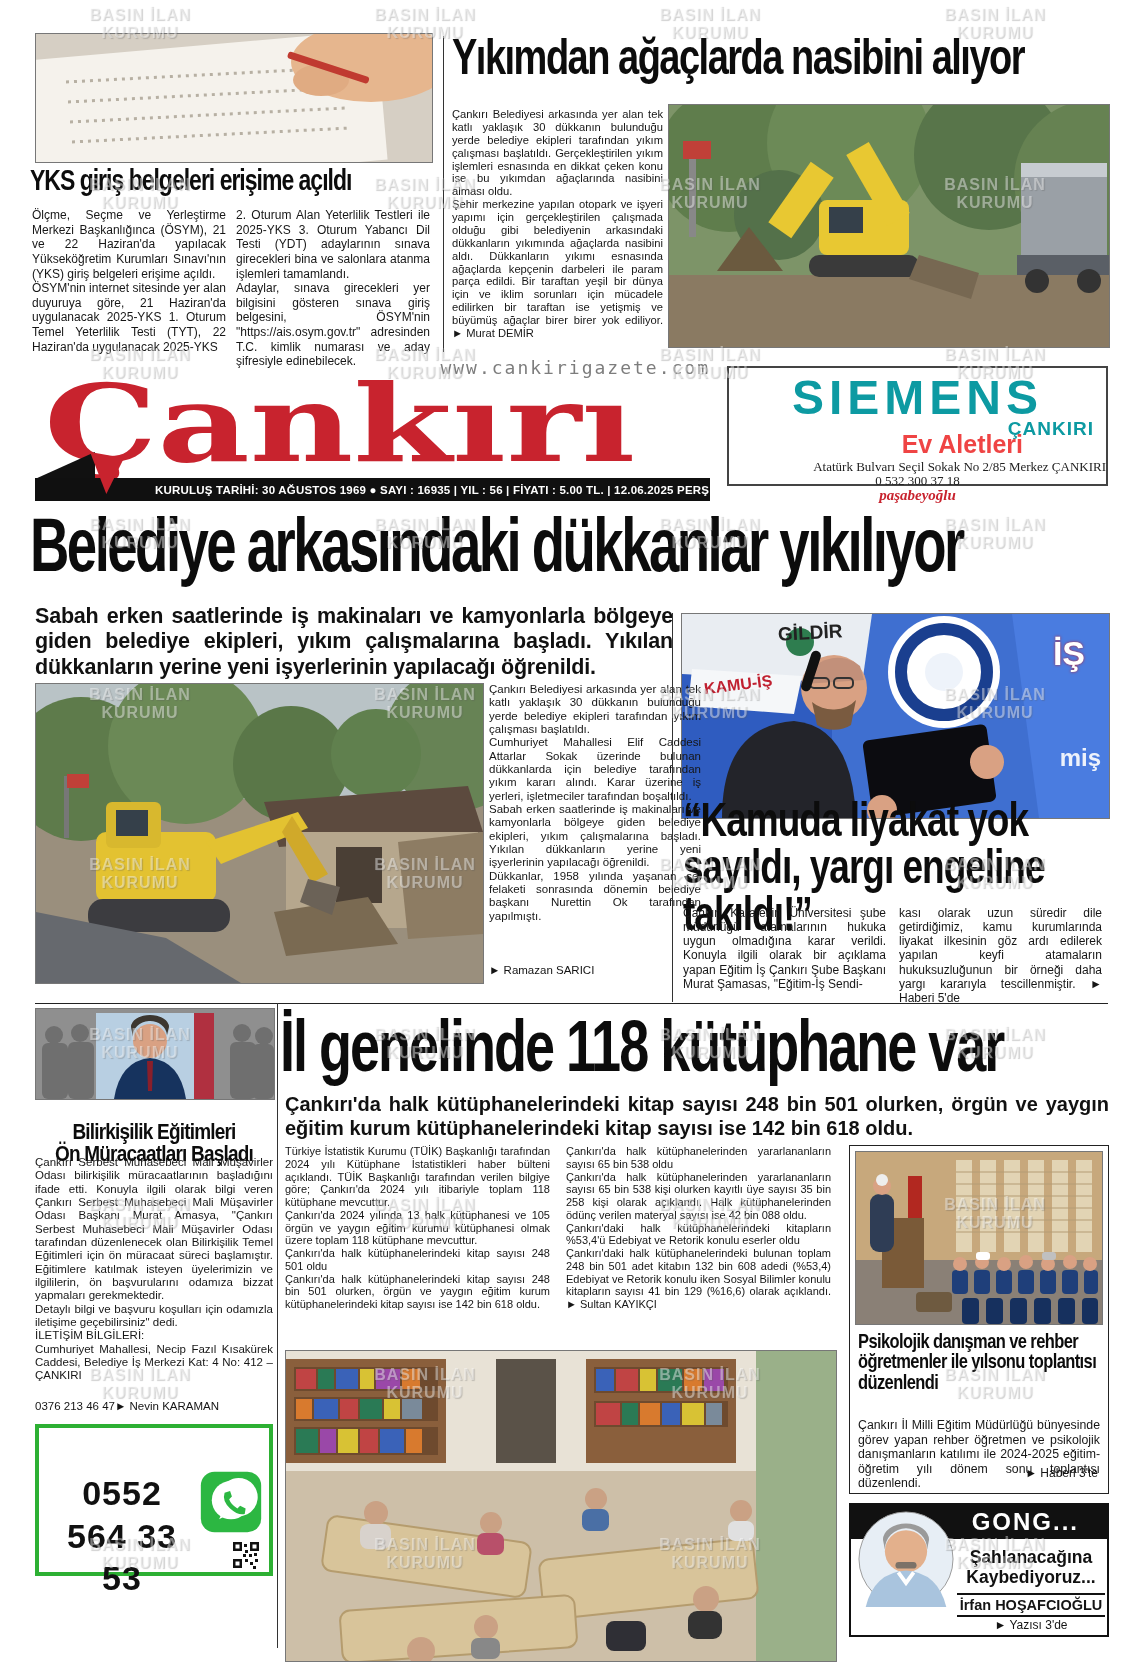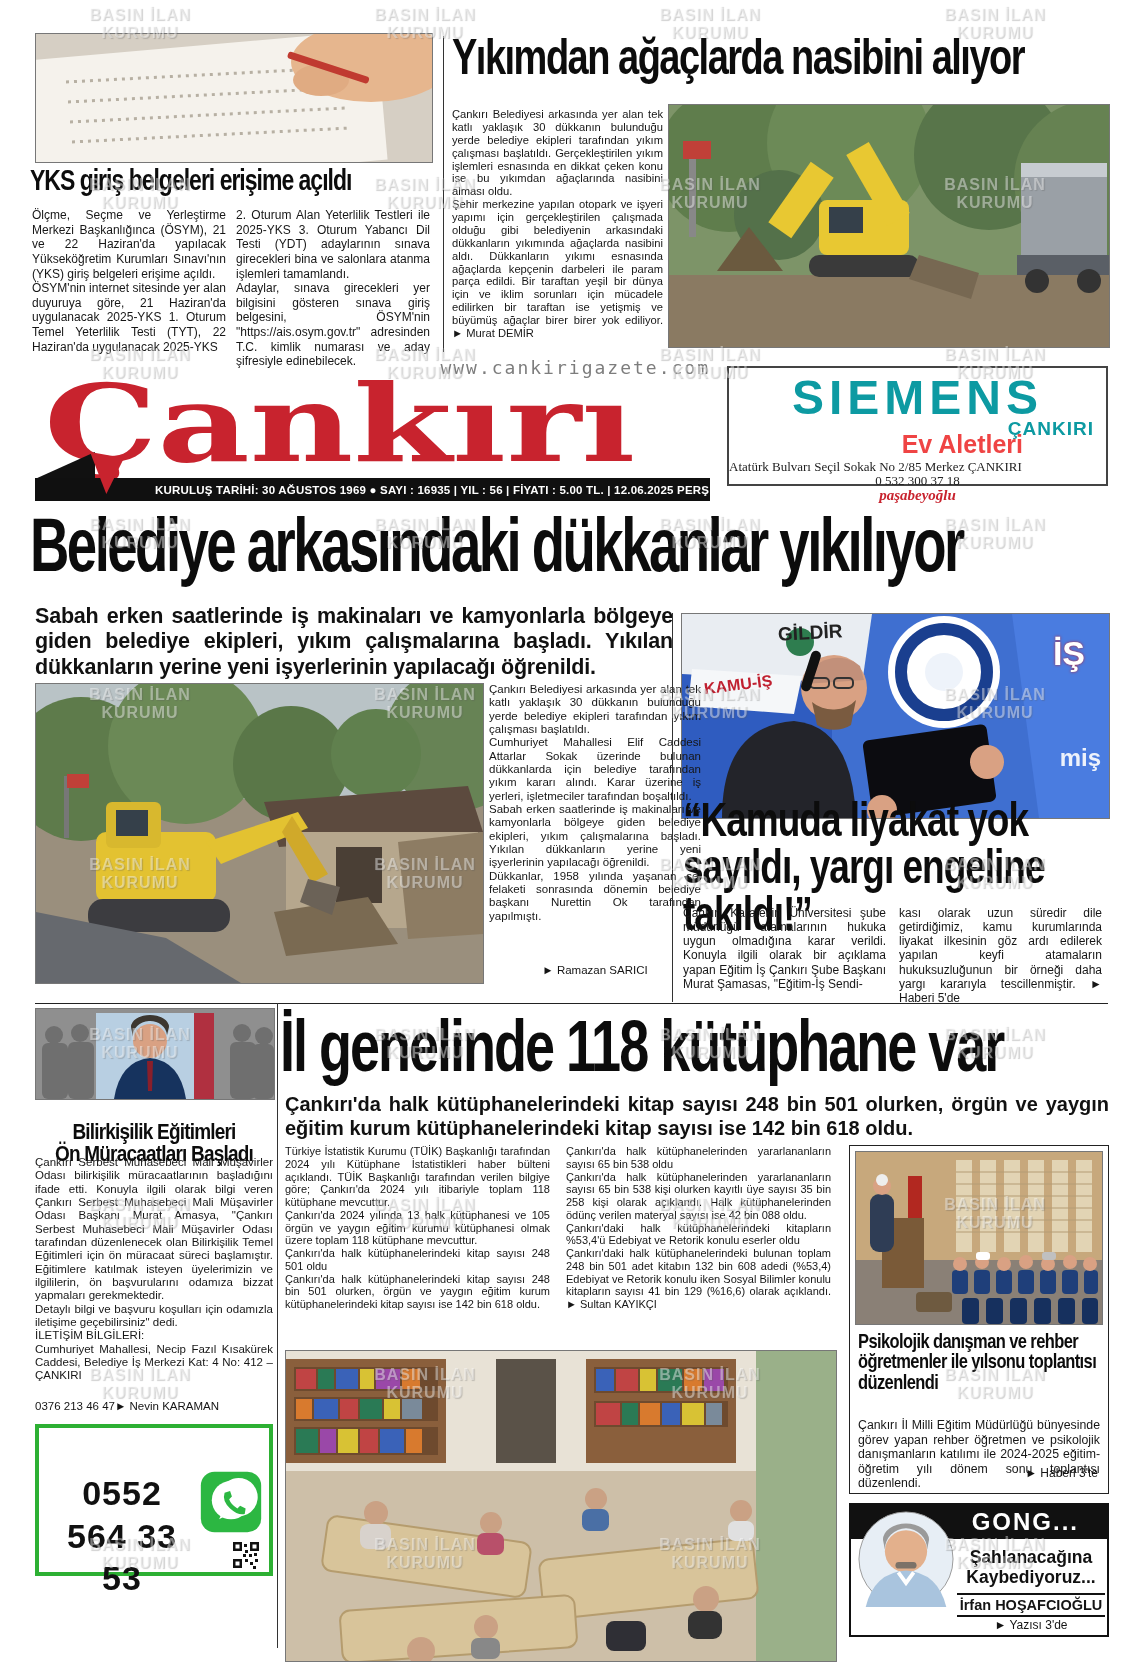--- a/index.html
+++ b/index.html
@@ -90,21 +90,21 @@
   <div class="abs" style="left:35px;top:452px;width:60px;height:27px;background:#111;clip-path:polygon(0 100%,100% 0,100% 100%)"></div>
   <div class="abs" style="left:90px;top:452px;width:34px;height:42px;background:#c8232e;clip-path:polygon(0 0,100% 14%,48% 100%);z-index:6"></div>
   <div class="abs" style="left:35px;top:478px;width:675px;height:23px;background:#101010;color:#fff;display:flex;align-items:center;padding-left:120px;box-sizing:border-box">
     <span style="font-size:11.5px;font-weight:700;letter-spacing:.2px;white-space:nowrap">KURULUŞ TARİHİ: 30 AĞUSTOS 1969   ●   SAYI : 16935 | YIL : 56 | FİYATI : 5.00 TL. | 12.06.2025 PERŞEMBE</span>
   </div>
 
   <div class="abs" style="left:727px;top:366px;width:381px;height:120px;border:2px solid #444;box-sizing:border-box;background:#fff">
     <div class="abs" style="left:0;top:2px;width:100%;text-align:center;font-size:48px;font-weight:700;letter-spacing:5px;color:#0d9aa2">SIEMENS</div>
     <div class="abs" style="right:12px;top:50px;font-size:19px;font-weight:700;letter-spacing:1px;color:#0d9aa2">ÇANKIRI</div>
     <div class="abs" style="left:0;top:62px;width:78%;text-align:right;font-size:25px;font-weight:700;color:#ef4444">Ev Aletleri</div>
-    <div class="abs serif" style="left:0;top:91px;width:100%;text-align:left;font-size:13px;color:#222">Atatürk Bulvarı Seçil Sokak No 2/85 Merkez ÇANKIRI</div>
+    <div class="abs serif" style="left:0;top:91px;width:100%;text-align:right;font-size:13px;color:#222">Atatürk Bulvarı Seçil Sokak No 2/85 Merkez ÇANKIRI</div>
     <div class="abs serif" style="left:0;top:105px;width:100%;text-align:center;font-size:13px;color:#222">0 532 300 37 18</div>
   </div>
   <div class="abs" style="left:727px;top:487px;width:381px;text-align:center;font-size:15px;font-weight:700;font-style:italic;color:#c8232e;font-family:'Liberation Serif',serif">paşabeyoğlu</div>
 
   <div class="abs hl" style="left:30px;top:507px;width:1085px;height:94px;font-size:54px;letter-spacing:-2.5px">
     <span class="sv" style="transform:scale(1.01,1.42);white-space:nowrap">Belediye arkasındaki dükkanlar yıkılıyor</span>
   </div>
   <div class="abs" style="left:35px;top:604px;width:638px;font-size:21.5px;font-weight:700;line-height:1.18;text-align:justify;letter-spacing:-.2px;color:#111">Sabah erken saatlerinde iş makinaları ve kamyonlarla bölgeye giden belediye ekipleri, yıkım çalışmalarına başladı. Yıkılan dükkanların yerine yeni işyerlerinin yapılacağı öğrenildi.</div>
 
   <div class="ph" style="left:681px;top:613px;width:427px;height:204px">
@@ -163,21 +163,21 @@
       <rect x="52" y="215" width="142" height="33" rx="15" fill="#3c3c40"></rect>
       <polygon points="0,299 0,228 130,254 205,299" fill="#66696e"></polygon>
       <rect x="28" y="92" width="5" height="62" fill="#777"></rect>
         <rect x="31" y="90" width="22" height="14" fill="#c04038"></rect>
     </svg>
   </div>
   <div class="abs bt" style="left:489px;top:683px;width:212px;height:281px">Çankırı Belediyesi arkasında yer alan tek katlı yaklaşık 30 dükkanın bulunduğu yerde belediye ekipleri tarafından yıkım çalışması başlatıldı.
 Cumhuriyet Mahallesi Elif Caddesi Attarlar Sokak üzerinde bulunan dükkanlarda için belediye tarafından yıkım kararı alındı. Karar üzerine iş yerleri, işletmeciler tarafından boşaltıldı.
 Sabah erken saatlerinde iş makinaları ve kamyonlarla bölgeye giden belediye ekipleri, yıkım çalışmalarına başladı. Yıkılan dükkanların yerine yeni işyerlerinin yapılacağı öğrenildi.
 Dükkanlar, 1958 yılında yaşanan sel felaketi sonrasında dönemin belediye başkanı Nurettin Ok tarafından yapılmıştı.</div>
-  <div class="abs" style="left:489px;top:964px;width:212px;text-align:center;font-size:11.5px">► Ramazan SARICI</div>
+  <div class="abs" style="left:489px;top:964px;width:212px;text-align:left;font-size:11.5px">► Ramazan SARICI</div>
   <div class="vline" style="left:672px;top:613px;height:389px"></div>
 
   <div class="hline" style="left:35px;top:1003px;width:1073px"></div>
 
   <div class="ph" style="left:35px;top:1008px;width:238px;height:90px;background:#9a9a9a">
     <svg width="238" height="90" viewBox="0 0 238 90">
       <rect width="238" height="90" fill="#8f8f8f"></rect>
       <g fill="#6f6f6f">
         <circle cx="18" cy="26" r="9"></circle>
           <circle cx="44" cy="24" r="9"></circle>

